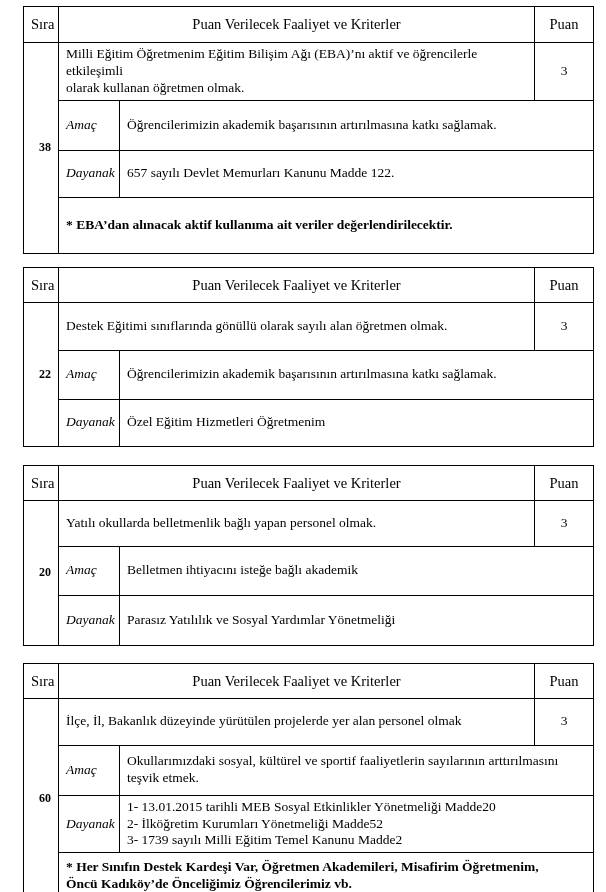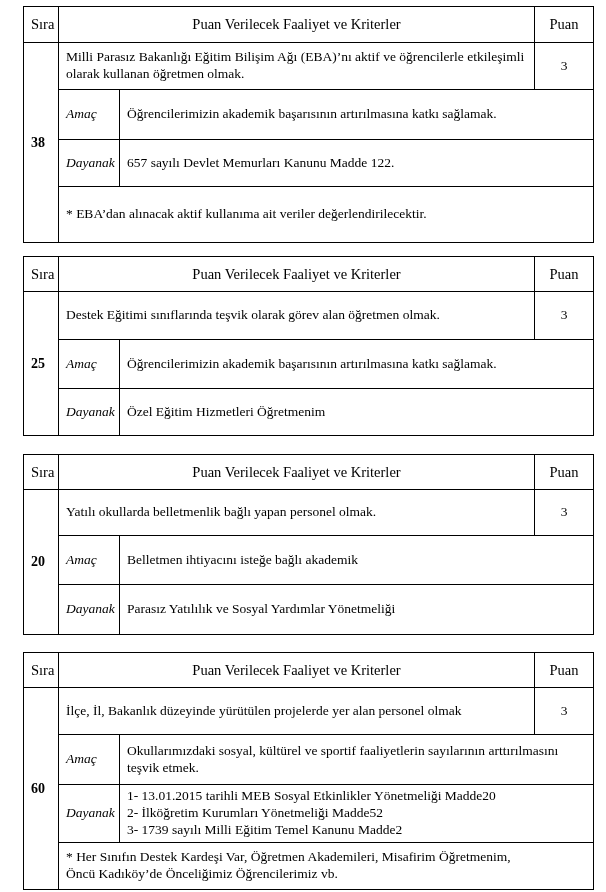--- a/index.html
+++ b/index.html
@@ -35,31 +35,31 @@
   col.c-lbl  { width: 61px; }
   col.c-main { width: 415px; }
   col.c-puan { width: 59px; }
 
   td.hc {
     text-align: center;
     font-size: 14.5px;
     white-space: normal;
   }
   td.num {
-    text-align: left;
+    text-align: right;
     font-weight: bold;
-    font-size: 14px;
+    font-size: 12px;
   }
   td.act { }
   td.score { text-align: center; }
   td.lbl { padding-left: 6px; white-space: normal; font-style: italic; }
   td.txt { }
   td.amac { vertical-align: top; padding-top: 7px; }
   td.note {
-    font-weight: normal;
+    font-weight: bold;
     vertical-align: top;
     padding-top: 7px;
   }
 
   
   .t1 { margin-bottom: 13px; }
   .t2 { margin-bottom: 18px; }
   .t3 { margin-bottom: 17px; }
   .t1 tr.rh { height: 36px; } .t1 tr.ra { height: 47px; } .t1 tr.rm { height: 50px; } .t1 tr.rd { height: 47px; } .t1 tr.rn { height: 56px; }
   .t2 tr.rh { height: 35px; } .t2 tr.ra { height: 48px; } .t2 tr.rm { height: 49px; } .t2 tr.rd { height: 47px; }
@@ -79,21 +79,21 @@
         <col class="c-puan">
       </colgroup>
     <tbody>
         <tr class="rh">
       <td class="hc">Sıra</td>
       <td class="hc" colspan="2">Puan Verilecek Faaliyet ve Kriterler</td>
       <td class="hc">Puan</td>
     </tr>
     <tr class="ra">
       <td class="num" rowspan="4">38</td>
-      <td class="act" colspan="2">Milli Parasız Bakanlığı Eğitim Bilişim Ağı (EBA)’nı aktif ve öğrencilerle etkileşimli
+      <td class="act" colspan="2">Milli Eğitim Öğretmenim Eğitim Bilişim Ağı (EBA)’nı aktif ve öğrencilerle etkileşimli
 olarak kullanan öğretmen olmak.</td>
       <td class="score">3</td>
     </tr>
     <tr class="rm">
       <td class="lbl">Amaç</td>
       <td class="txt amac" colspan="2">Öğrencilerimizin akademik başarısının artırılmasına katkı sağlamak.</td>
     </tr>
     <tr class="rd">
       <td class="lbl">Dayanak</td>
       <td class="txt" colspan="2">657 sayılı Devlet Memurları Kanunu Madde 122.</td>
@@ -111,22 +111,22 @@
         <col class="c-main">
         <col class="c-puan">
       </colgroup>
     <tbody>
         <tr class="rh">
       <td class="hc">Sıra</td>
       <td class="hc" colspan="2">Puan Verilecek Faaliyet ve Kriterler</td>
       <td class="hc">Puan</td>
     </tr>
     <tr class="ra">
-      <td class="num" rowspan="3">25</td>
-      <td class="act" colspan="2">Destek Eğitimi sınıflarında teşvik olarak görev alan öğretmen olmak.</td>
+      <td class="num" rowspan="3">22</td>
+      <td class="act" colspan="2">Destek Eğitimi sınıflarında gönüllü olarak sayılı alan öğretmen olmak.</td>
       <td class="score">3</td>
     </tr>
     <tr class="rm">
       <td class="lbl">Amaç</td>
       <td class="txt amac" colspan="2">Öğrencilerimizin akademik başarısının artırılmasına katkı sağlamak.</td>
     </tr>
     <tr class="rd">
       <td class="lbl">Dayanak</td>
       <td class="txt" colspan="2">Özel Eğitim Hizmetleri Öğretmenim</td>
     </tr>

